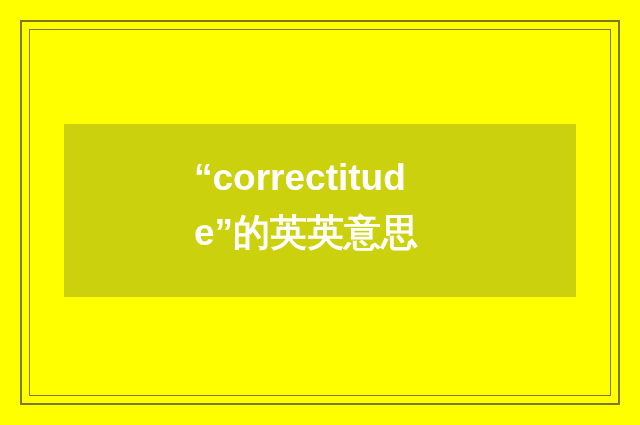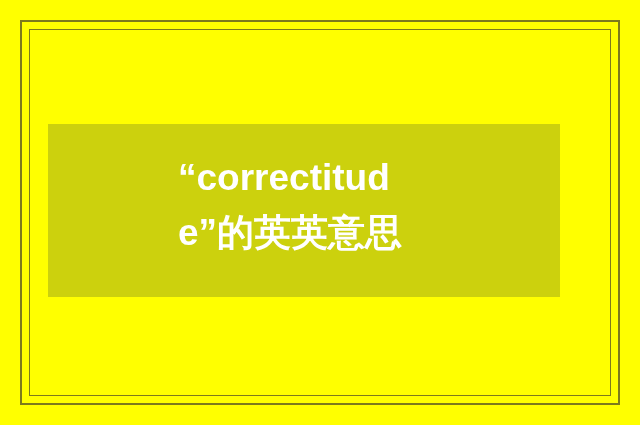--- a/index.html
+++ b/index.html
@@ -41,21 +41,21 @@
     width: 582px;
     height: 367px;
     border: 1px solid #7d7a1c;
     box-sizing: border-box;
     pointer-events: none;
   }
 
   
   .title-panel {
     position: absolute;
-    left: 48px;
+    left: 64px;
     top: 124px;
     width: 512px;
     height: 173px;
     background: #ccd10d;
     box-sizing: border-box;
     overflow: hidden;
   }
 
   .title-text {
     position: absolute;

